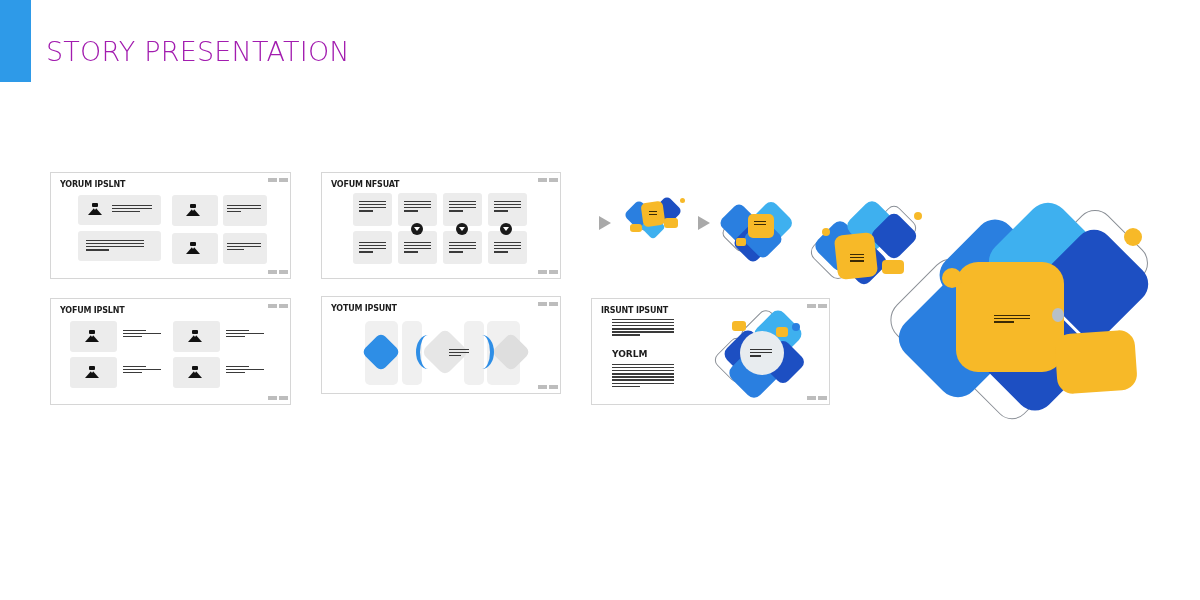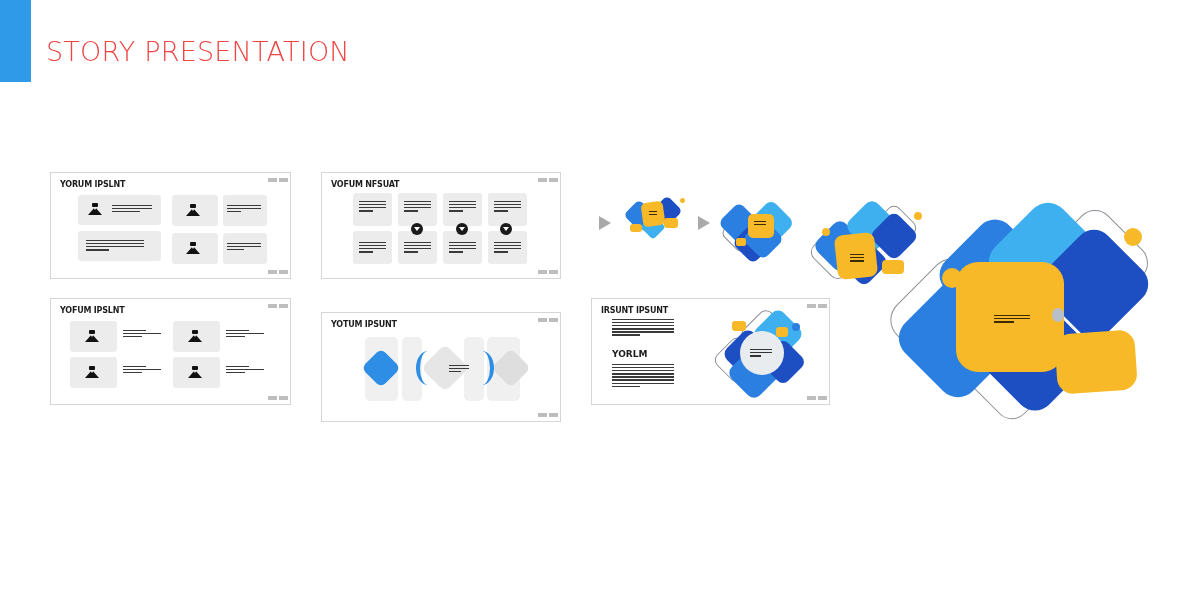--- a/index.html
+++ b/index.html
@@ -1,20 +1,20 @@
 <!DOCTYPE html>
 <html><head>
 <meta charset="utf-8">
 <style>
   * { box-sizing: border-box; margin: 0; padding: 0; }
   html, body { width: 1200px; height: 600px; background: #ffffff; overflow: hidden; }
   body { position: relative; font-family: "DejaVu Sans", sans-serif; color: #1f1f1f; }
 
   .accent-bar { position: absolute; left: 0; top: 0; width: 31px; height: 82px; background: #2e9ae8; }
-  .page-title { position: absolute; left: 46px; top: 36px; font-family: "DejaVu Sans", sans-serif; font-size: 27px; letter-spacing: 0.2px; color: #ef4444; font-weight: 300; }
+  .page-title { position: absolute; left: 46px; top: 36px; font-family: "DejaVu Sans", sans-serif; font-size: 27px; letter-spacing: 0.2px; color: #a21caf; font-weight: 300; }
 
   .slide { position: absolute; background: #fff; border: 1.5px solid #d6d6d6; }
   .slide-title { position: absolute; left: 9px; top: 7px; font-size: 8px; font-weight: bold; color: #1d1d1d; letter-spacing: -0.2px; }
   .navbtns { position: absolute; right: 2px; display: flex; gap: 2px; }
   .navbtns.top { top: 5px; }
   .navbtns.bottom { bottom: 4px; }
   .navbtn { width: 9px; height: 4px; background: #bdbdbd; }
 
   .card { position: absolute; background: #ececec; border-radius: 3px; }
   .person { position: absolute; width: 14px; height: 12px; }
@@ -234,21 +234,21 @@
       <i style="width:60%"></i>
       <i></i>
       <i style="width:50%"></i>
     </div>
   <div class="navbtns bottom">
       <span class="navbtn"></span>
       <span class="navbtn"></span>
     </div>
 </div>
 
-<div class="slide" style="left:321px;top:312px;width:240px;height:110px;">
+<div class="slide" style="left:321px;top:296px;width:240px;height:98px;">
   <div class="slide-title">YOTUM IPSUNT</div>
   <div class="navbtns top">
       <span class="navbtn"></span>
       <span class="navbtn"></span>
     </div>
   <div class="card" style="left:43px;top:24px;width:33px;height:64px;border-radius:5px;background:#f0f0f0;"></div>
   <div class="card" style="left:80px;top:24px;width:20px;height:64px;border-radius:5px;background:#f0f0f0;"></div>
   <div class="card" style="left:142px;top:24px;width:20px;height:64px;border-radius:5px;background:#f0f0f0;"></div>
   <div class="card" style="left:165px;top:24px;width:33px;height:64px;border-radius:5px;background:#f0f0f0;"></div>
   <div class="shape" style="left:45px;top:41px;width:28px;height:28px;background:#2e8ee6;transform:rotate(45deg);border-radius:6px;"></div>

